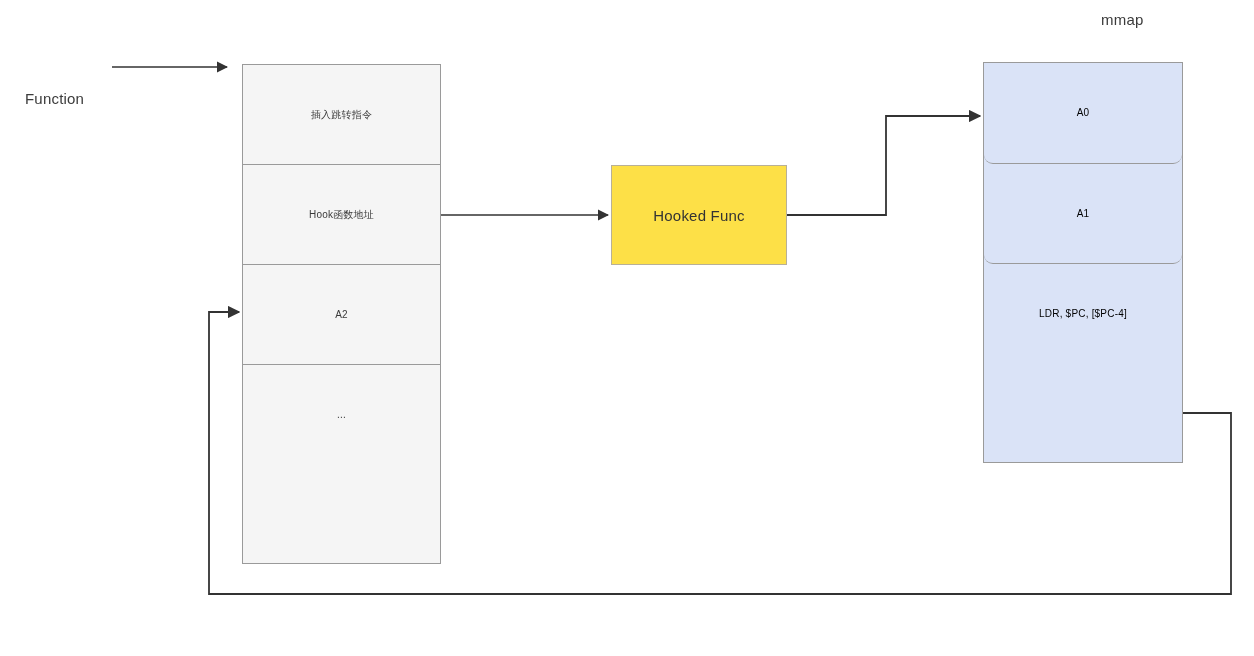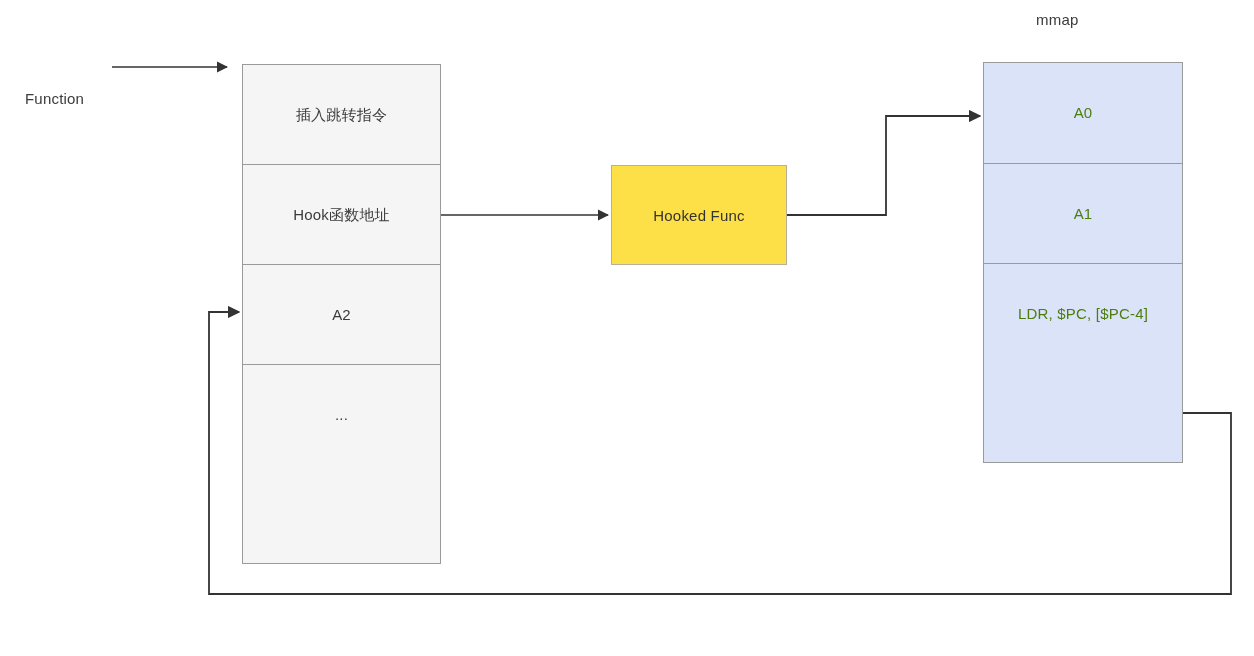--- a/index.html
+++ b/index.html
@@ -42,21 +42,21 @@
     border: 1px solid #9a9a9a;
     display: flex;
     flex-direction: column;
   }
   .table-box .cell {
     box-sizing: border-box;
     display: flex;
     align-items: center;
     justify-content: center;
     text-align: center;
-    font-size: 15px;
+    font-size: 10px;
     line-height: 1.2;
     letter-spacing: 0.2px;
     border-bottom: 1px solid #9a9a9a;
   }
   .table-box .cell:last-child {
     border-bottom: none;
   }
 
   
   #function-table {
@@ -76,21 +76,22 @@
   #mmap-table {
     left: 983px;
     top: 62px;
     width: 200px;
     height: 401px;
     background: #dae3f7;
   }
   #mmap-table .cell {
     height: 100px;
     flex: 0 0 100px;
-    color: #4d7c0f;
+    color: #000000;
+    border-radius: 9px;
   }
   #mmap-table .cell:nth-child(1) { flex-basis: 101px; height: 101px; }
 
   
   #hooked-func-box {
     position: absolute;
     left: 611px;
     top: 165px;
     width: 176px;
     height: 100px;
@@ -112,21 +113,21 @@
     color: #3b3b3b;
     white-space: nowrap;
     letter-spacing: 0.2px;
   }
   #function-label {
     left: 25px;
     top: 58px;
     margin-top: 32px;
   }
   #mmap-label {
-    left: 1036px;
+    left: 1101px;
     top: 11px;
   }
 </style>
 </head>
 <body>
 
 <div id="canvas">
 
   <svg id="connectors" viewBox="0 0 1254 656" width="1254" height="656" xmlns="http://www.w3.org/2000/svg">
     <defs>

